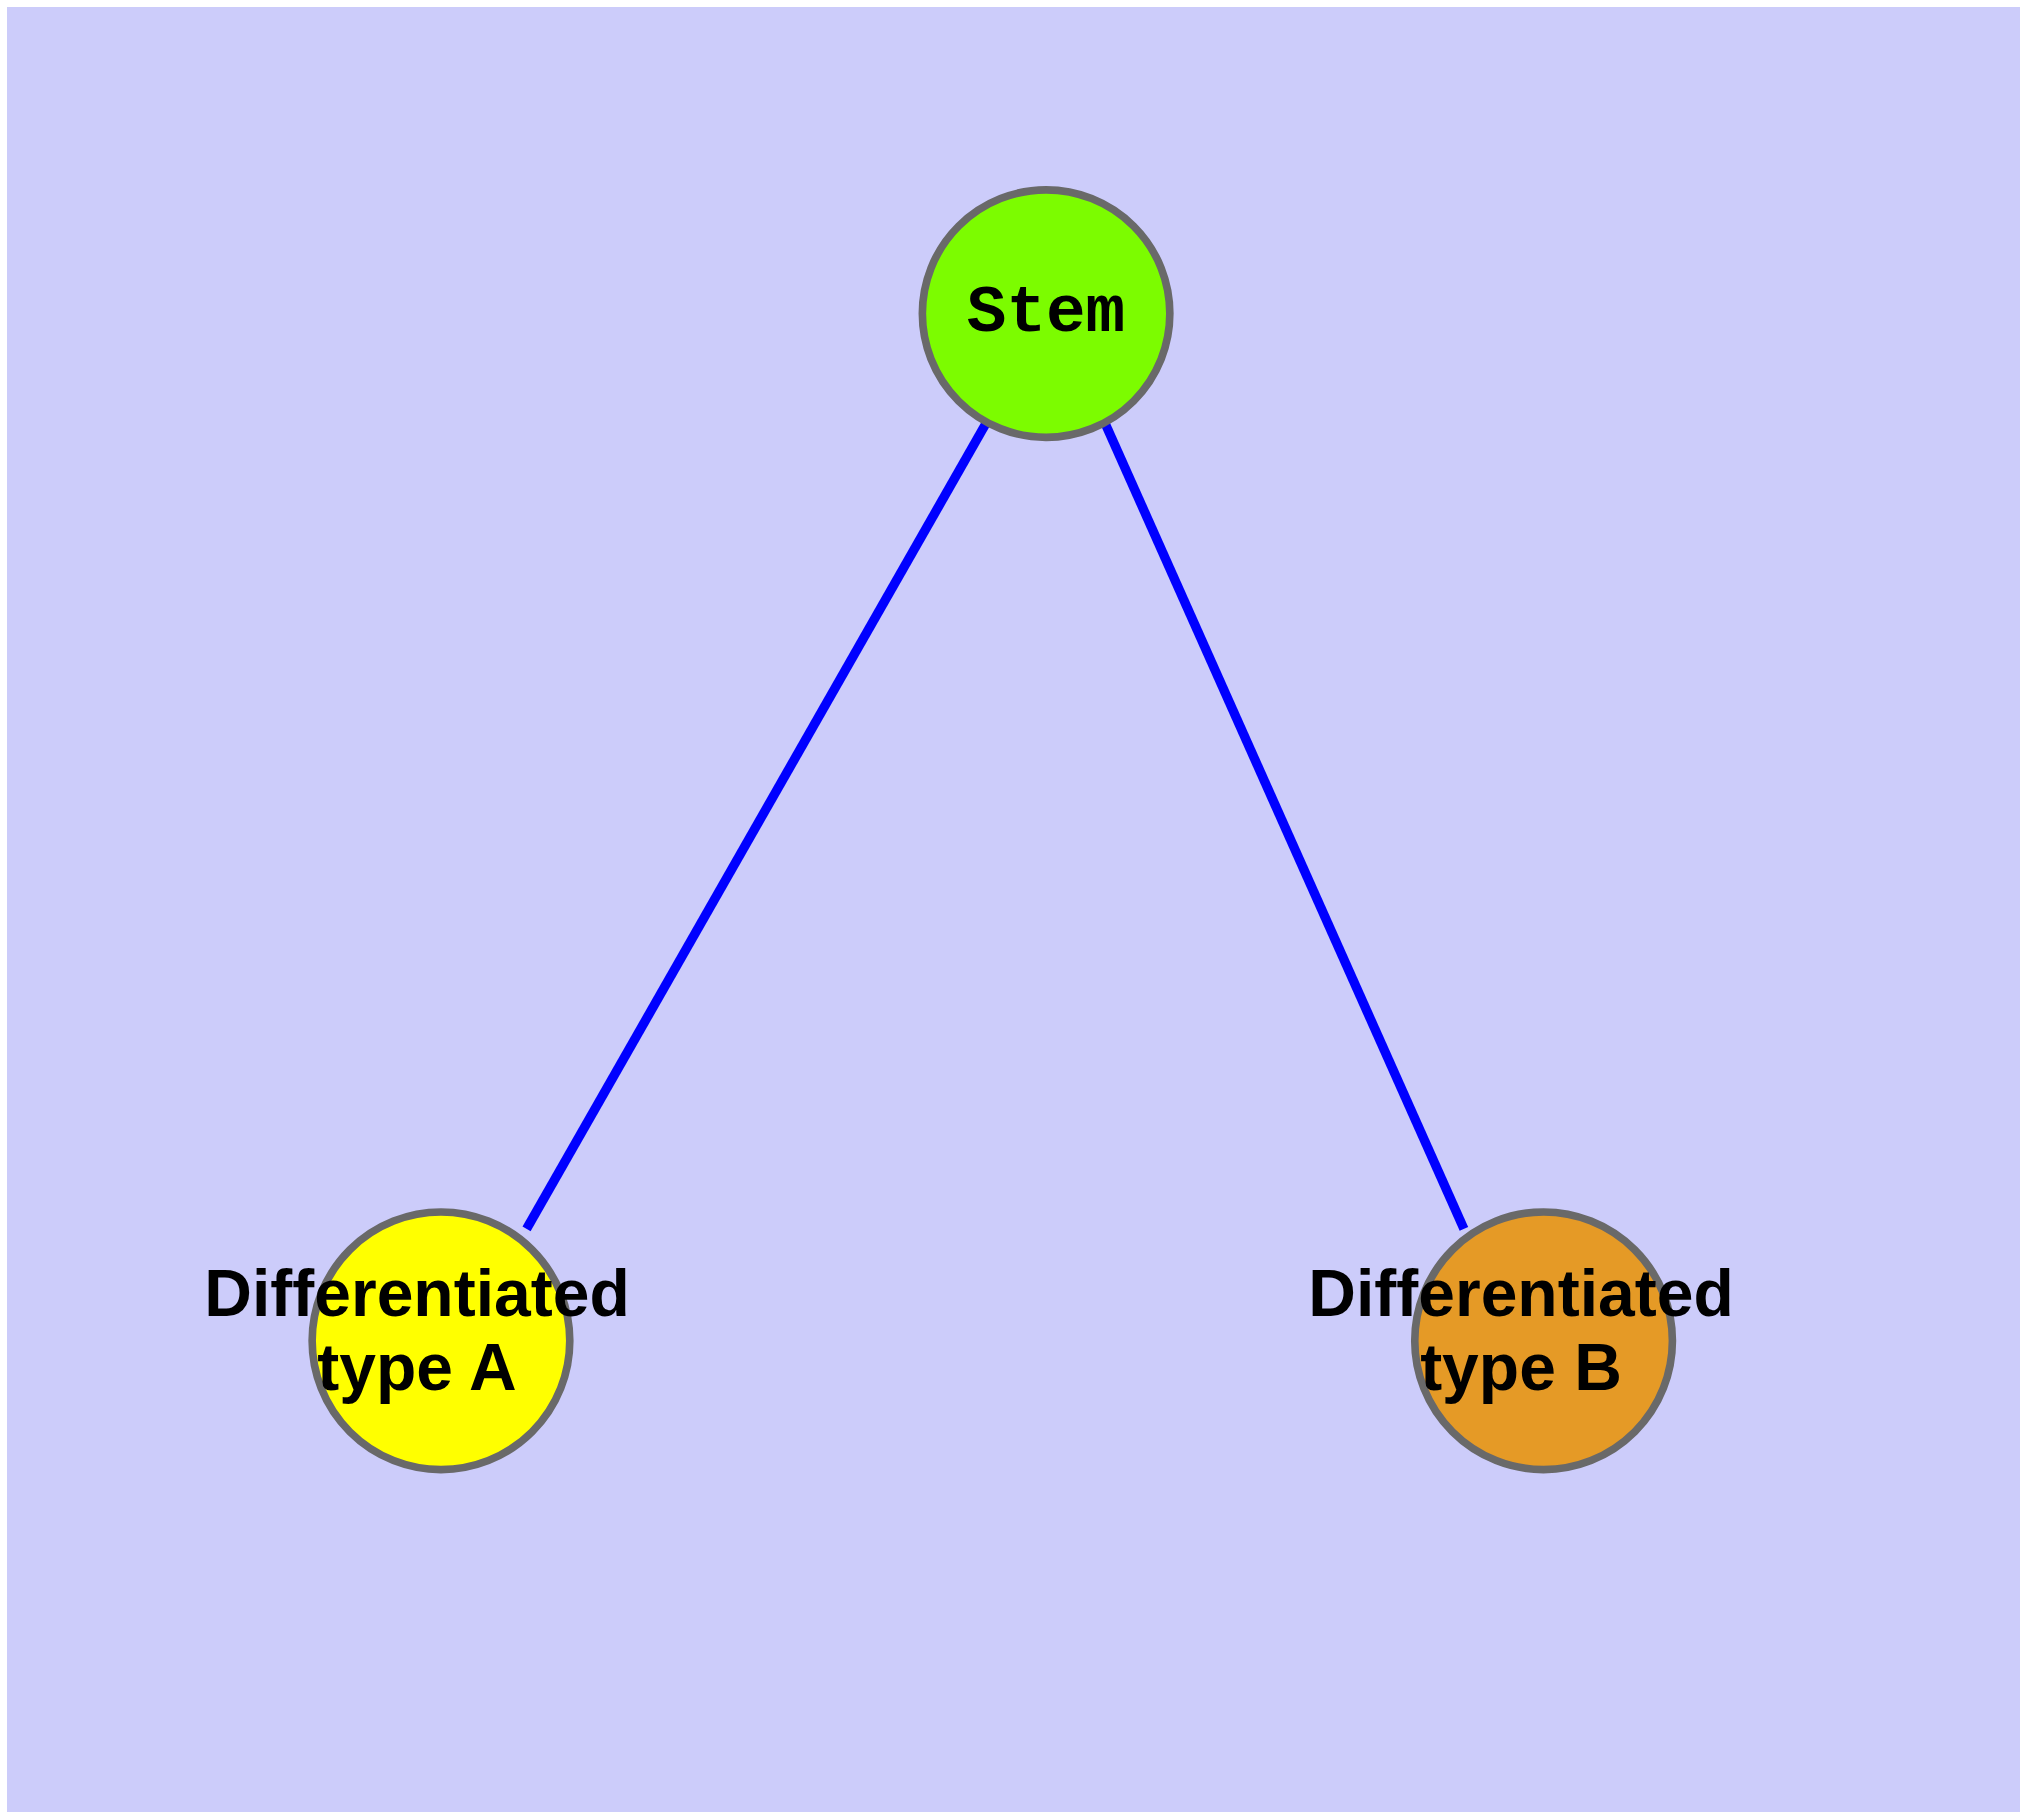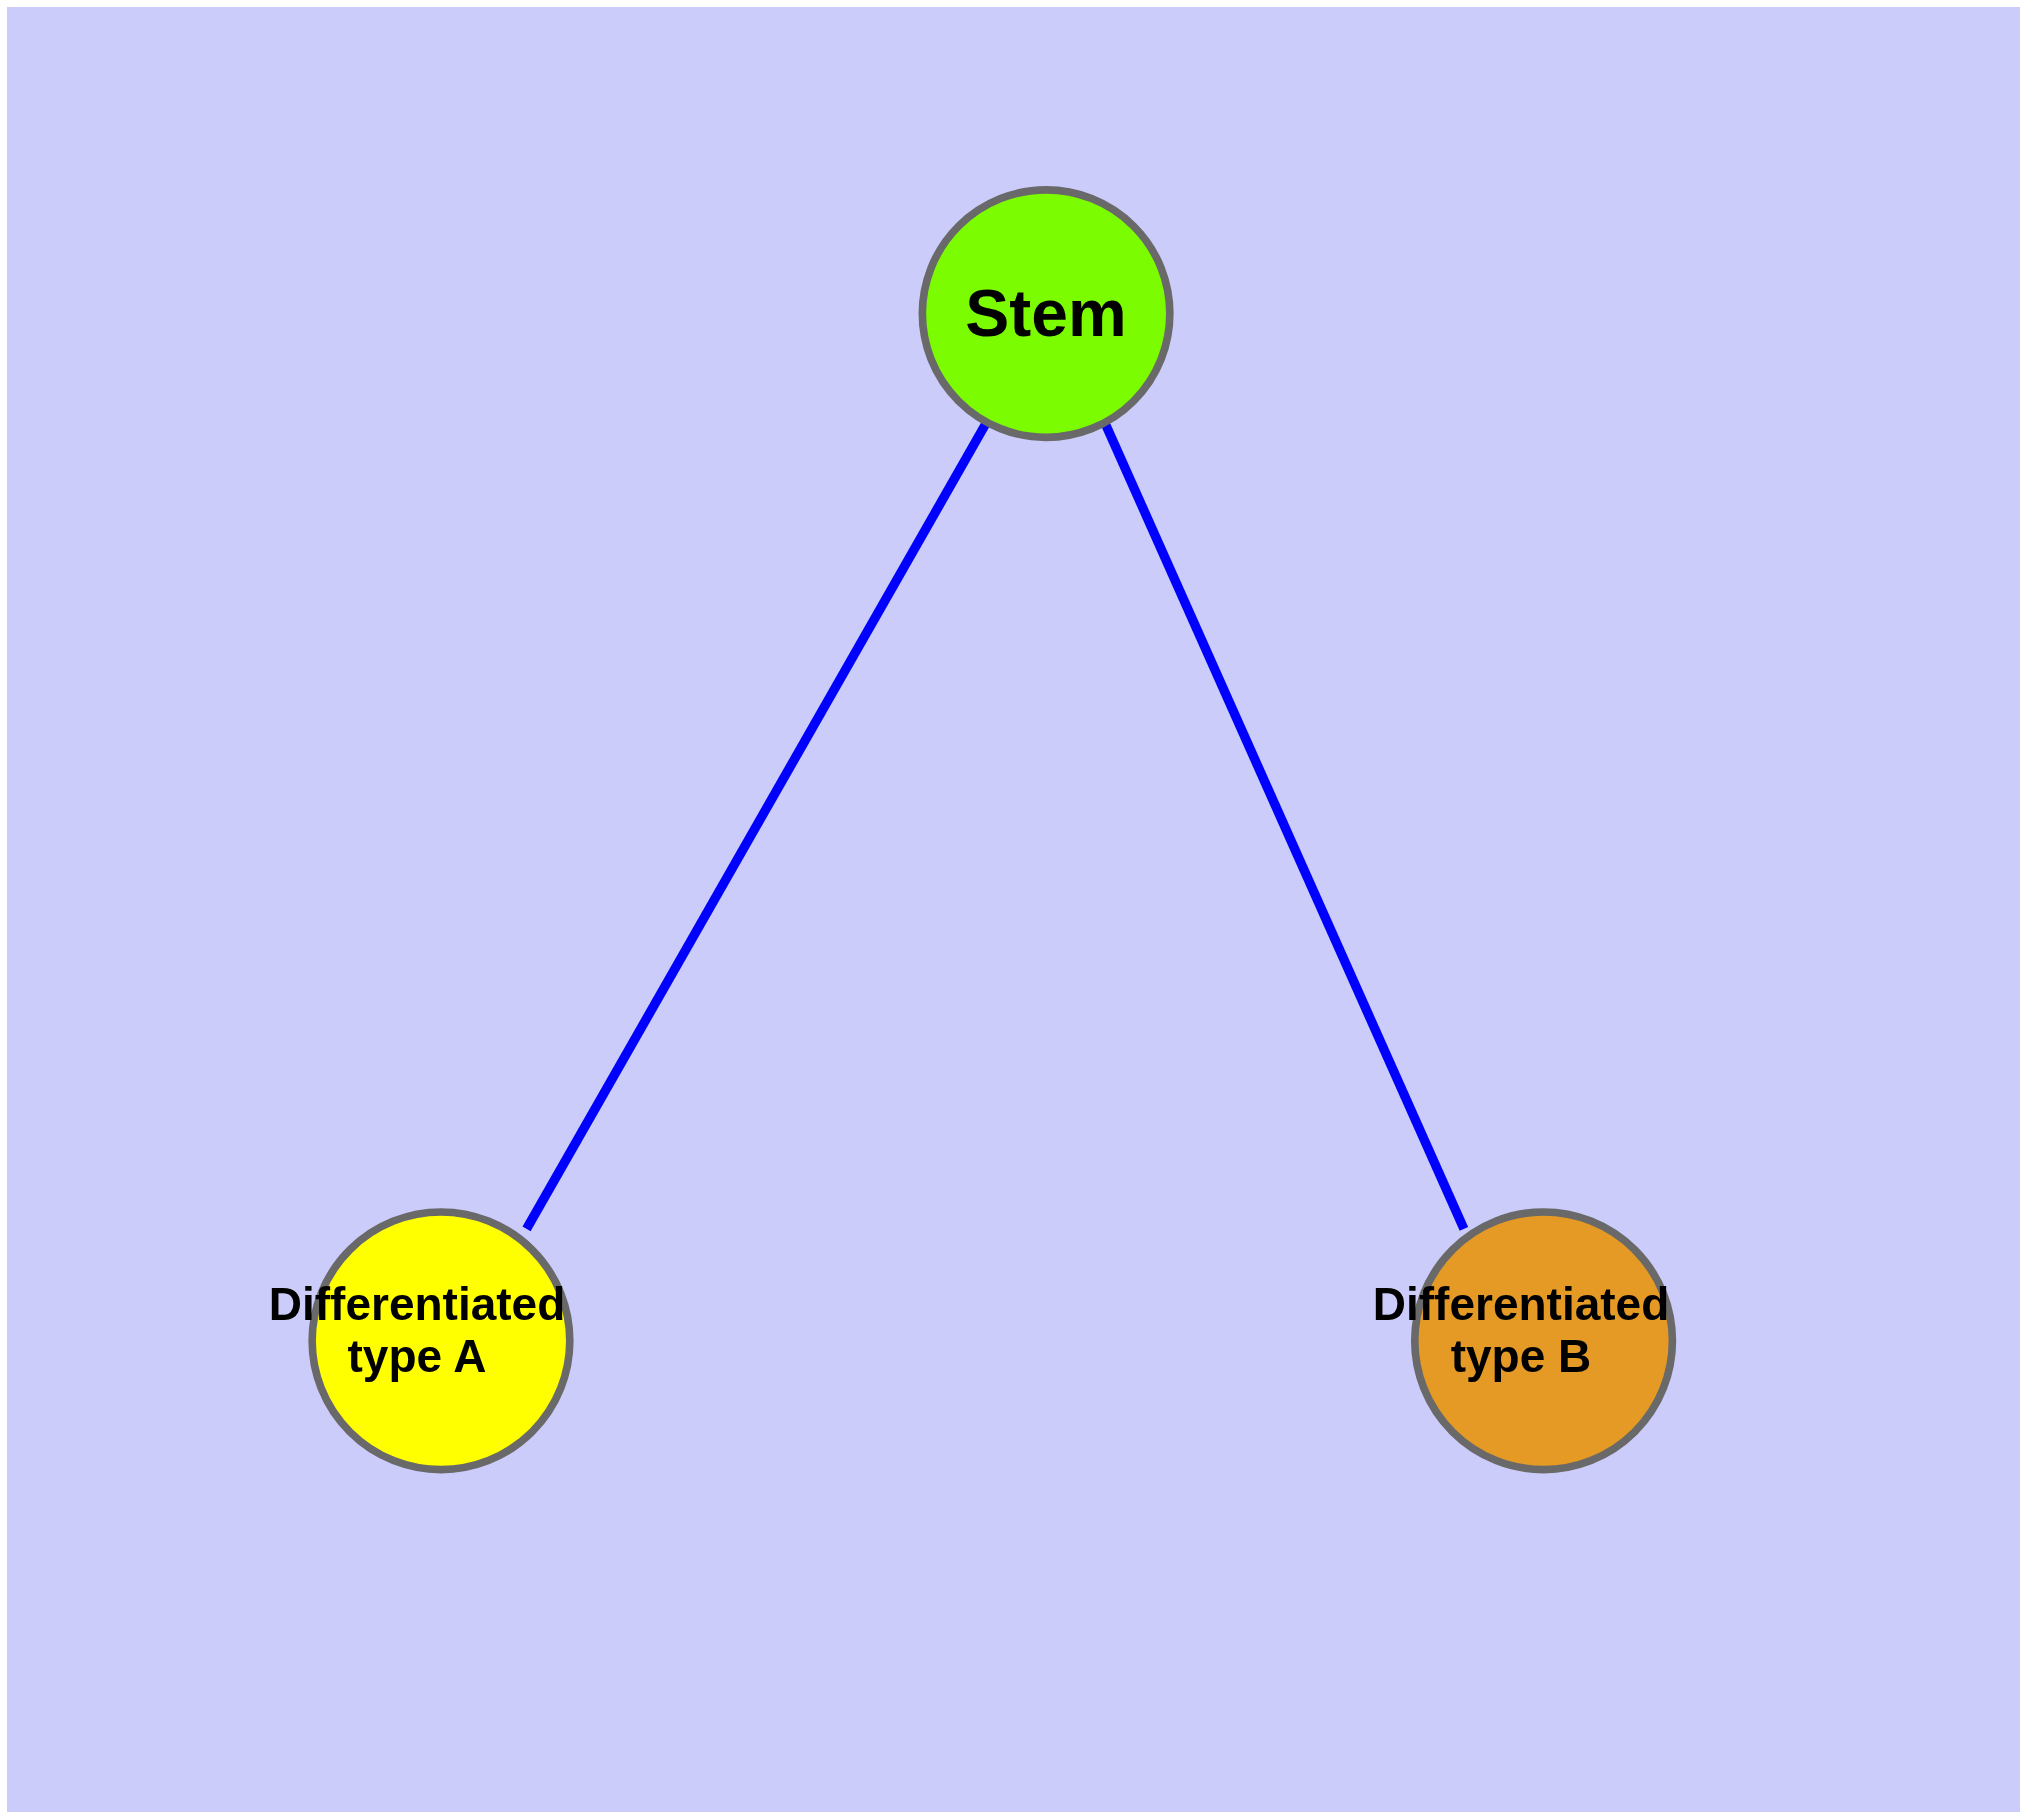--- a/index.html
+++ b/index.html
@@ -38,21 +38,21 @@
     text-align: center;
     line-height: 1.12;
     white-space: pre;
     pointer-events: none;
     transform: translate(-50%, -50%);
   }
   .node-label.root {
     font-size: 66px;
   }
   .node-label.leaf {
-    font-size: 46px;
+    font-size: 66px;
   }
 </style>
 </head>
 <body>
 
 <div id="canvas">
   <div id="panel"></div>
 
   <svg id="graph-svg" viewBox="0 0 2384 2138">
     <g id="edges-layer">
@@ -60,20 +60,20 @@
         <line x1="1303" y1="498" x2="1727" y2="1450" stroke="#0000ff" stroke-width="11" stroke-linecap="butt"></line>
       </g>
     <g id="nodes-layer">
         <circle cx="1234" cy="370" r="146" fill="#7cfc00" stroke="#696969" stroke-width="9"></circle>
         <circle cx="520" cy="1582" r="152" fill="#ffff00" stroke="#696969" stroke-width="9"></circle>
         <circle cx="1821" cy="1582" r="152" fill="#e59a26" stroke="#696969" stroke-width="9"></circle>
       </g>
   </svg>
 
   <div id="labels-layer">
-      <div class="node-label root" style="left: 1046px; top: 314px; color: rgb(0, 0, 0);">Stem</div>
+      <div class="node-label root" style="left: 1046px; top: 314px; color: rgb(0, 0, 0); font-family: Liberation Mono, monospace;">Stem</div>
       <div class="node-label leaf" style="left: 417px; top: 1331px; color: rgb(0, 0, 0);">Differentiated
 type A</div>
       <div class="node-label leaf" style="left: 1521px; top: 1331px; color: rgb(0, 0, 0);">Differentiated
 type B</div>
     </div>
 </div>
 
 
 </body></html>

